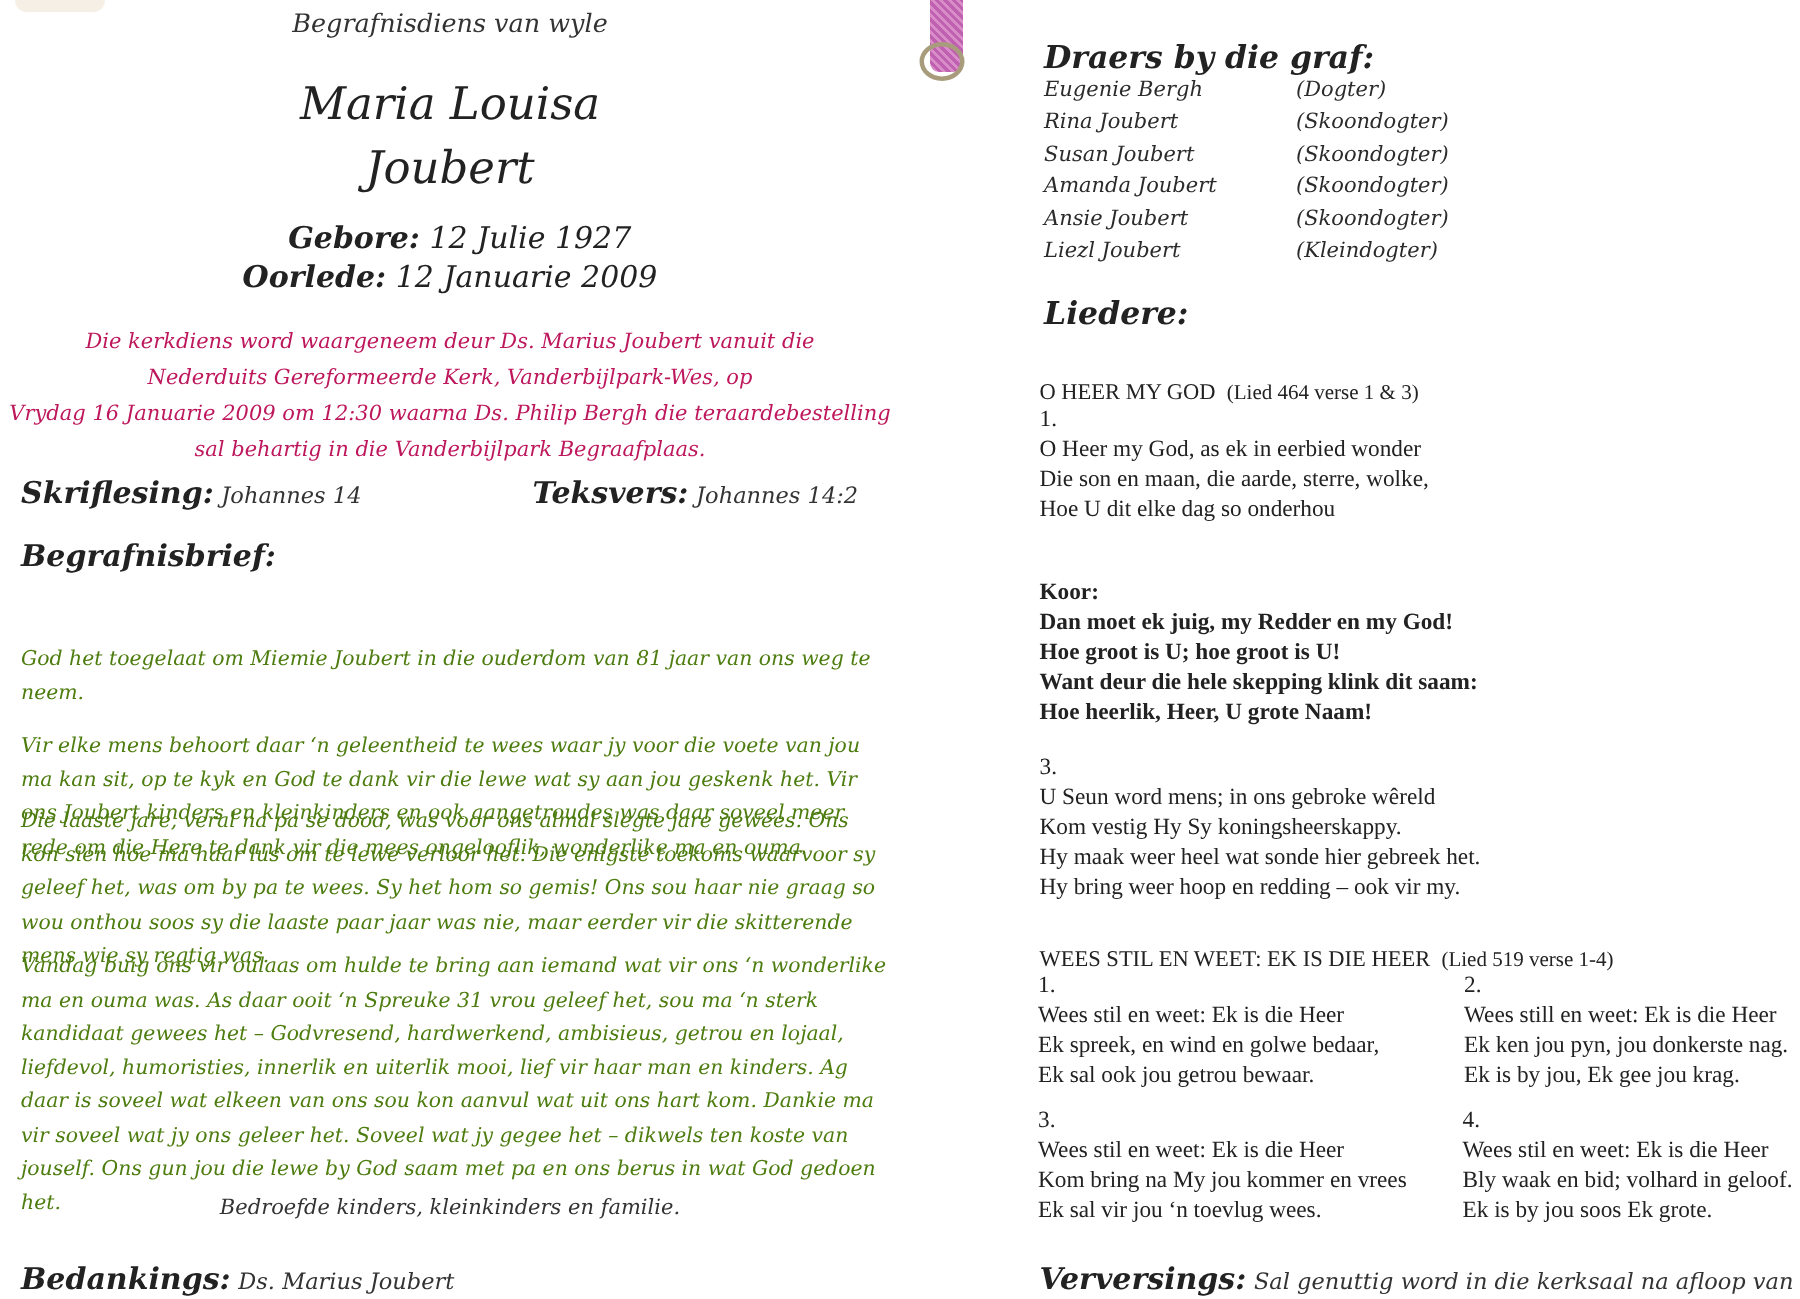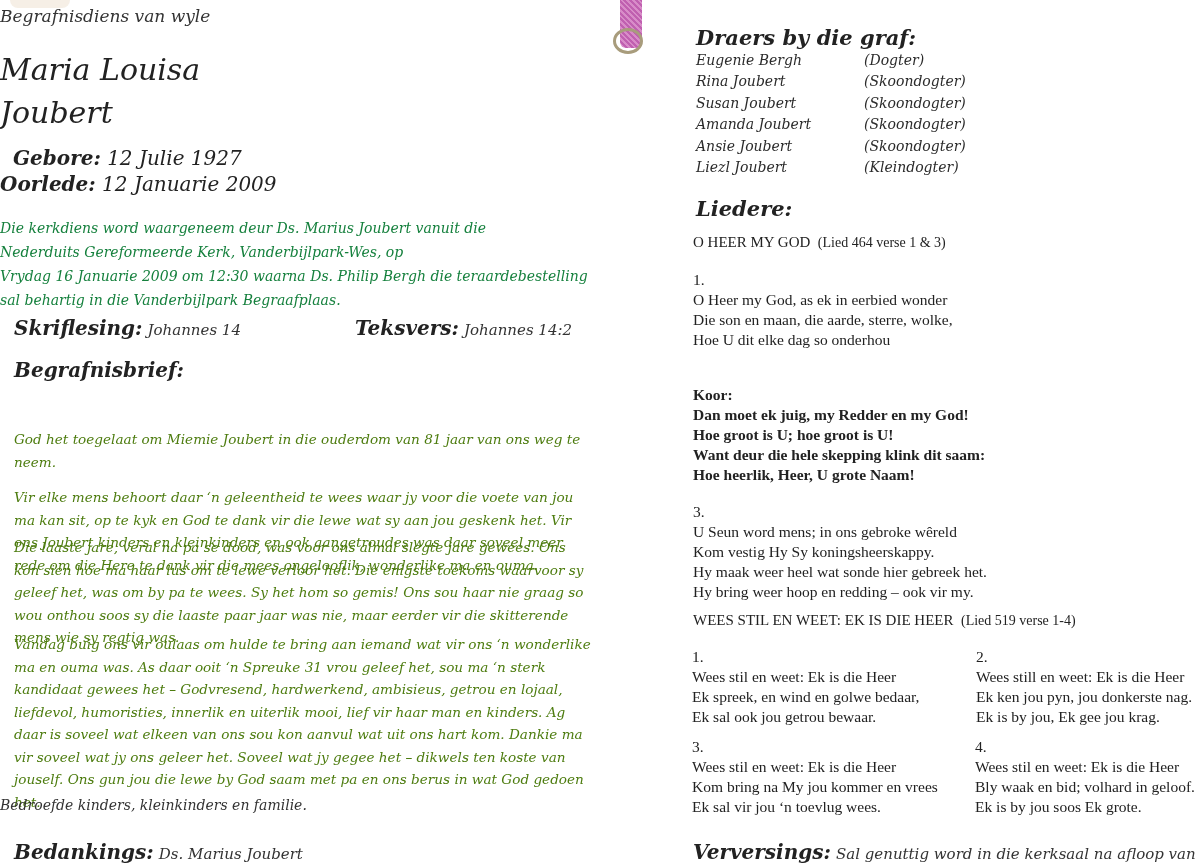--- a/index.html
+++ b/index.html
@@ -7,31 +7,31 @@
       width: 1200px; height: 866px; overflow: hidden;
       background: #ffffff; color: #2a2a2e;
       position: relative;
       font-family: "DejaVu Serif", serif;
     }
     .page { position: absolute; top: 0; height: 866px; }
     .left { left: 0; width: 600px; }
     .right { left: 600px; width: 600px; }
     .script { font-family: "DejaVu Serif", serif; font-style: italic; }
     .abs { position: absolute; white-space: nowrap; }
-    .center { text-align: left; left: 0; right: 0; }
+    .center { text-align: center; left: 0; right: 0; }
 
     .intro { top: 6px; font-size: 17px; color: #333; }
     .name1 { top: 52px; font-size: 30px; color: #222; }
     .name2 { top: 95px; font-size: 30px; color: #222; }
     .dates { font-size: 20px; color: #222; }
     .dates b { font-weight: bold; }
     .born { top: 146px; padding-left: 13px; }
     .died { top: 172px; }
 
-    .service { top: 216px; font-size: 14px; line-height: 24px; color: #15803d; white-space: normal; }
+    .service { top: 216px; font-size: 14px; line-height: 24px; color: #be185d; white-space: normal; }
 
     .label-big { font-size: 20px; font-weight: bold; font-style: italic; color: #222; }
     .val { font-size: 15px; font-style: italic; color: #333; font-weight: normal; }
     .skri { left: 14px; top: 316px; }
     .teks { left: 355px; top: 316px; }
     .brief-head { left: 14px; top: 358px; }
 
     .para { position: absolute; left: 14px; width: 580px; font-size: 13.6px; line-height: 22.5px; font-style: italic; color: #4d7c0f; white-space: normal; }
     .p1 { top: 428px; }
     .p2 { top: 467px; margin-top: 19px; }
@@ -41,21 +41,21 @@
     .thanks { left: 14px; top: 840px; }
 
     
     .draers { left: 96px; top: 25px; font-size: 21px; font-style: italic; font-weight: bold; color: #222; }
     .bearers { position: absolute; left: 96px; top: 52px; font-size: 14px; font-style: italic; color: #2b2b2b; }
     .bearer { height: 21.4px; display: flex; }
     .bearer .n { width: 168px; }
     .liedere { left: 96px; top: 196px; font-size: 21px; font-style: italic; font-weight: bold; color: #222; }
 
     .hymn { font-family: "Liberation Serif", serif; color: #222; }
-    .h-title { font-size: 15px; }
+    .h-title { font-size: 15px; margin-top: 20px; }
     .h-title small { font-size: 14px; }
     .t1 { left: 93px; top: 234px; }
     .lines { position: absolute; font-family: "Liberation Serif", serif; font-size: 15.5px; line-height: 20px; color: #222; }
     .v1 { left: 93px; top: 270px; }
     .koor { left: 93px; top: 385px; font-weight: bold; }
     .v3 { left: 93px; top: 502px; }
     .t2 { left: 93px; top: 612px; }
     .q1 { left: 92px; top: 647px; }
     .q2 { left: 376px; top: 647px; }
     .q3 { left: 92px; top: 737px; }

